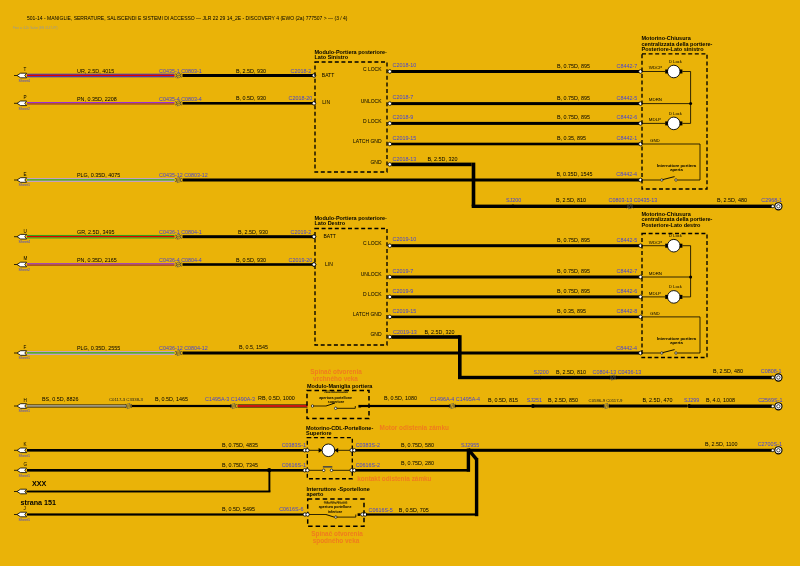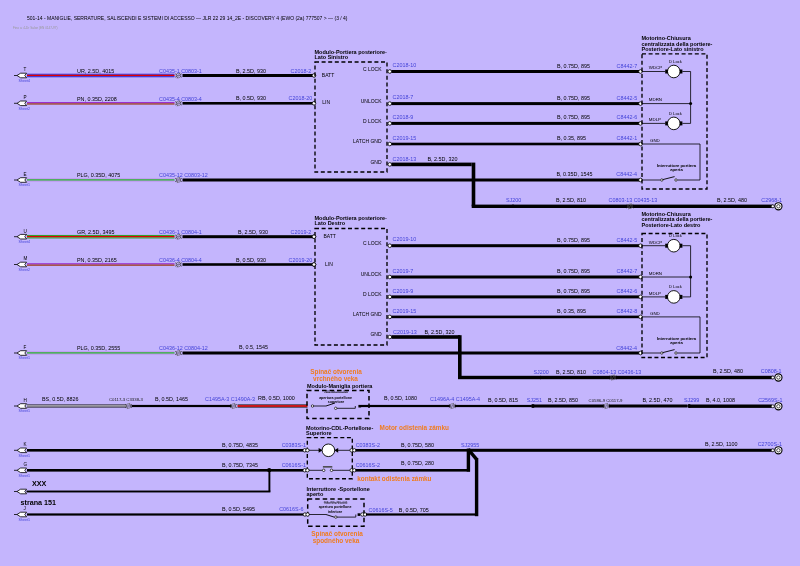--- a/index.html
+++ b/index.html
@@ -1,16 +1,16 @@
 <!DOCTYPE html>
 <html><head>
 <meta charset="utf-8">
 <style>
 html,body { margin:0; padding:0; background:#fff; }
-#page { position:relative; width:800px; height:566px; background:#c4b5fd; overflow:hidden; }
+#page { position:relative; width:800px; height:566px; background:#eab308; overflow:hidden; }
 svg { position:absolute; left:0; top:0; }
 text { font-family:"Liberation Sans", sans-serif; }
 </style>
 </head>
 <body>
 <div id="page">
 <svg width="800" height="566" viewBox="0 0 800 566">
 <text x="27" y="19.5" font-size="5.0" fill="#000">501-14 - MANIGLIE, SERRATURE, SALISCENDI E SISTEMI DI ACCESSO — JLR 22 29 14_2E - DISCOVERY 4 (EWO (2a) 777507 &gt; — (3 / 4)</text>
 <text x="13" y="29.3" font-size="3.1" fill="#999">Fino a: 4-Dr Salon (EN 0147-97)</text>
 <line x1="14" y1="75.5" x2="17" y2="75.5" stroke="#000" stroke-width="0.8"></line>

